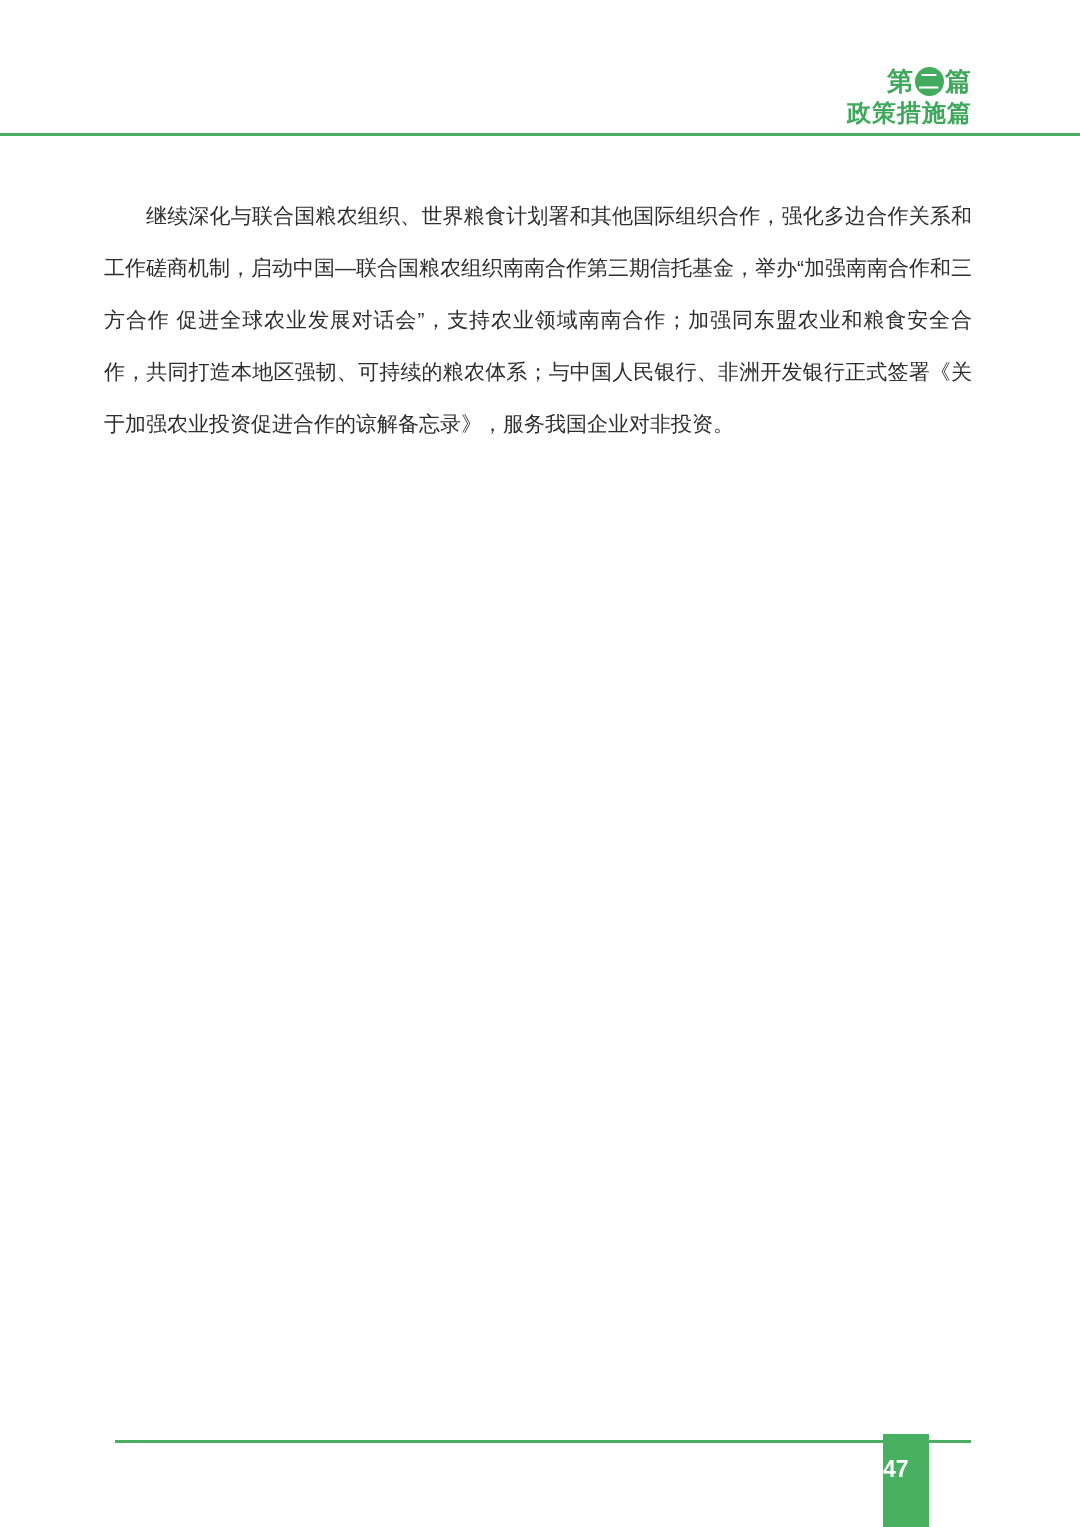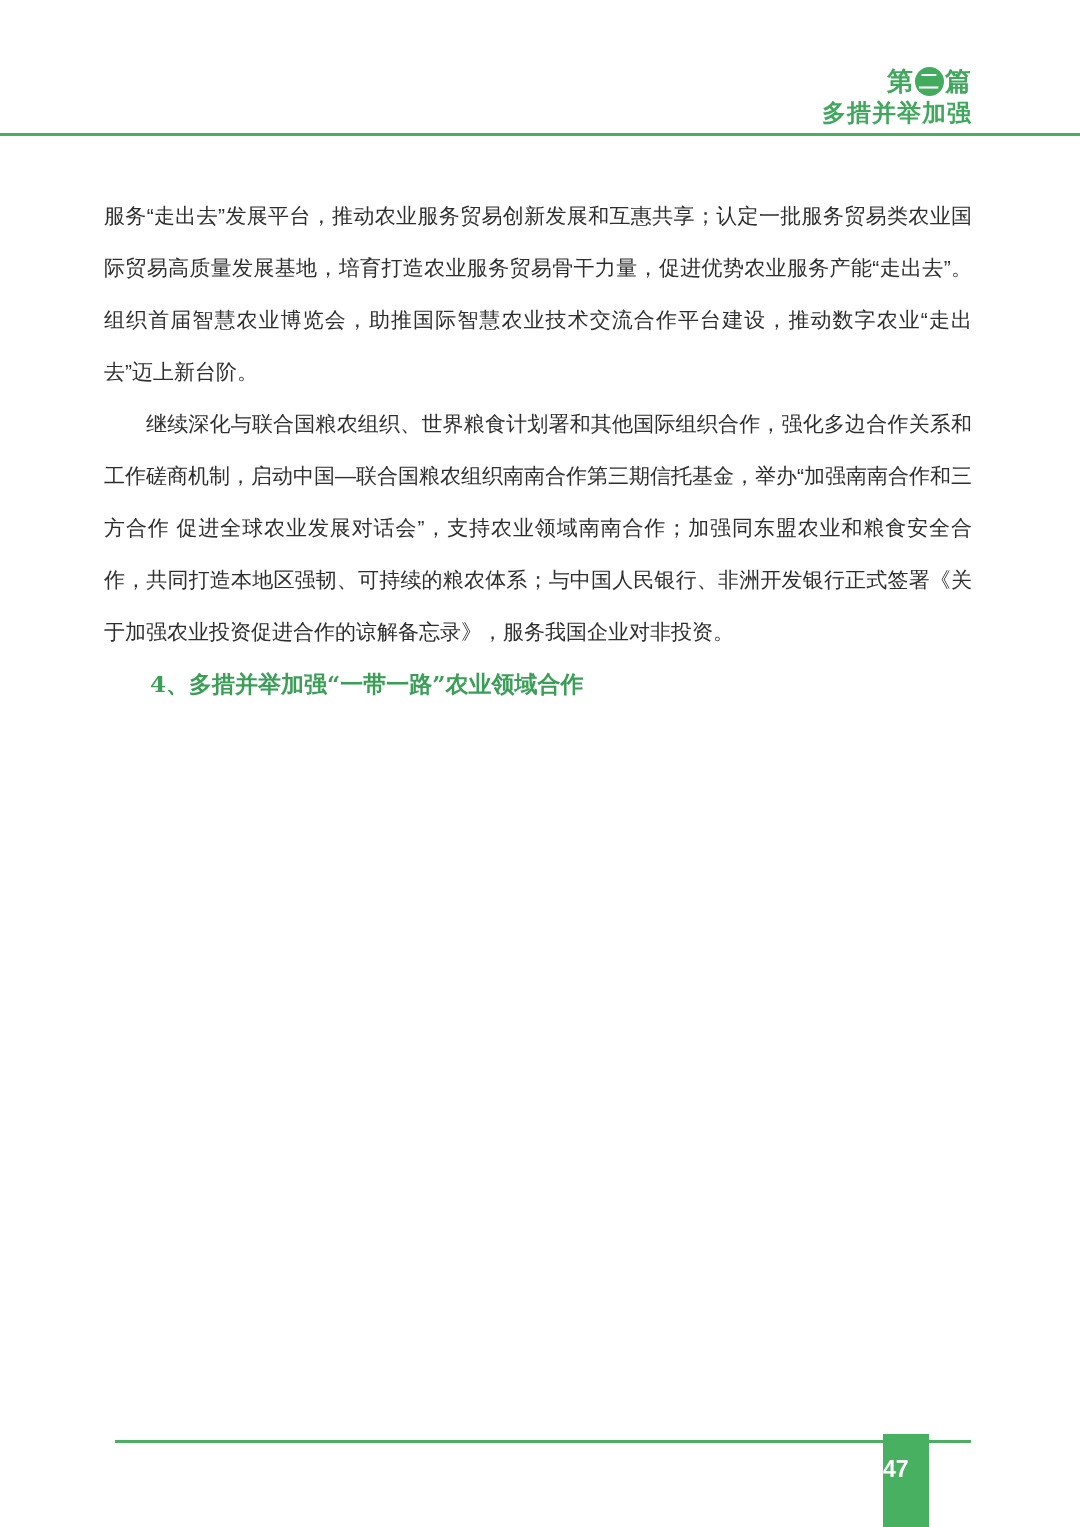--- a/index.html
+++ b/index.html
@@ -108,29 +108,27 @@
 <div class="page">
 
   <header class="page-header">
     <div class="chapter-line">
       <span>第</span>
       <span class="chapter-circle">
           <span>二</span>
         </span>
       <span>篇</span>
     </div>
-    <div class="chapter-title">多措并举加强</div>
+    <div class="chapter-title">政策措施篇</div>
   </header>
 
   <div class="top-rule"></div>
 
   <main class="content">
-    <p class="para">服务“走出去”发展平台，推动农业服务贸易创新发展和互惠共享；认定一批服务贸易类农业国际贸易高质量发展基地，培育打造农业服务贸易骨干力量，促进优势农业服务产能“走出去”。组织首届智慧农业博览会，助推国际智慧农业技术交流合作平台建设，推动数字农业“走出去”迈上新台阶。</p>
     <p class="para indent">继续深化与联合国粮农组织、世界粮食计划署和其他国际组织合作，强化多边合作关系和工作磋商机制，启动中国—联合国粮农组织南南合作第三期信托基金，举办“加强南南合作和三方合作 促进全球农业发展对话会”，支持农业领域南南合作；加强同东盟农业和粮食安全合作，共同打造本地区强韧、可持续的粮农体系；与中国人民银行、非洲开发银行正式签署《关于加强农业投资促进合作的谅解备忘录》，服务我国企业对非投资。</p>
-    <h3 class="green-heading">4、多措并举加强“一带一路”农业领域合作</h3>
   </main>
 
   <footer>
     <div class="bottom-rule"></div>
     <div class="page-number-box">
       <span>47</span>
     </div>
   </footer>
 
 </div>

